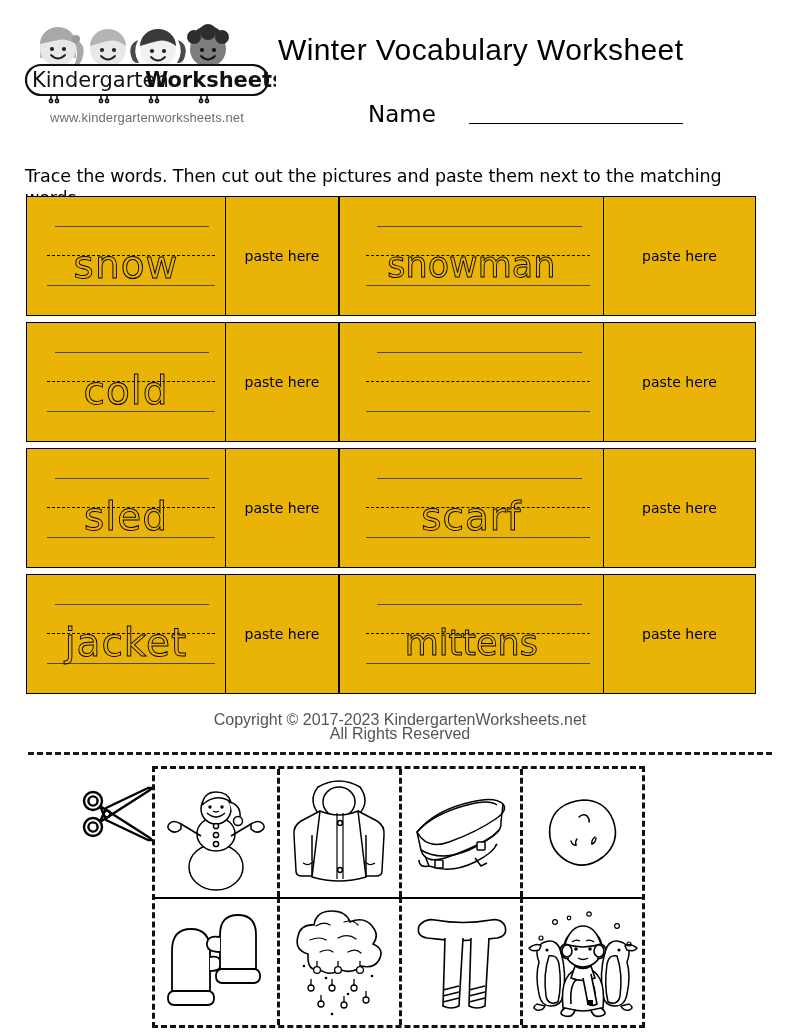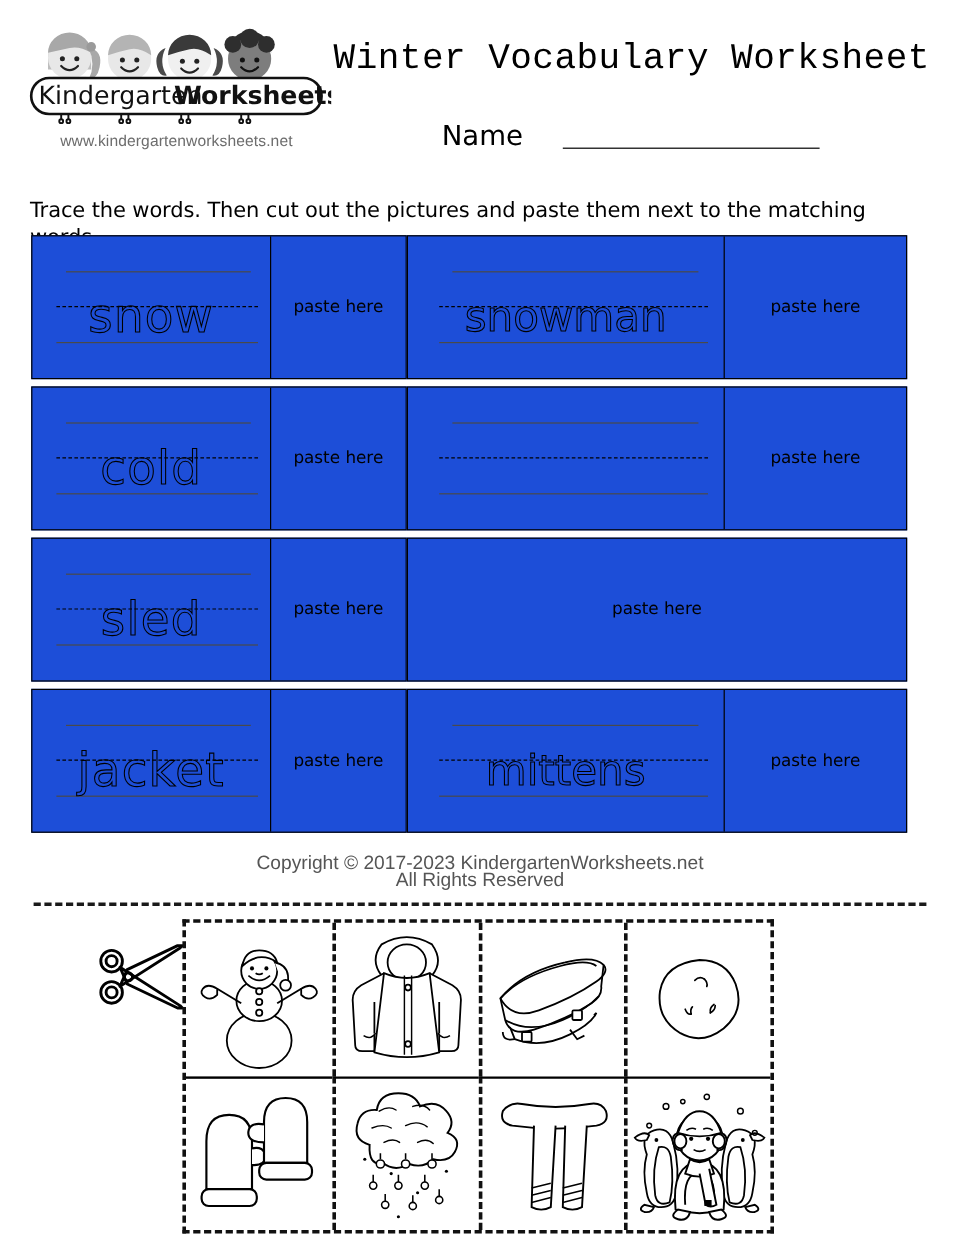--- a/index.html
+++ b/index.html
@@ -14,21 +14,21 @@
   .logo-wrap{position:absolute;left:18px;top:8px;width:258px;height:100px;}
   .logo-svg{display:block;width:258px;height:100px;}
   .site-url{
     position:absolute;left:18px;top:110px;width:258px;text-align:center;
     font-size:13px;color:#6d6d6d;letter-spacing:.1px;
     font-family:"Liberation Sans",sans-serif;
   }
   .title{
     position:absolute;left:278px;top:33px;width:500px;
     font-size:30px;line-height:34px;color:#000;letter-spacing:.4px;
-    font-family:Liberation Mono, monospace;font-weight:400;
+    font-family:Liberation Sans, sans-serif;font-weight:400;
   }
   .name-row{
     position:absolute;left:278px;top:102px;width:495px;
     display:flex;align-items:flex-end;justify-content:center;gap:33px;
   }
   .name-label{font-size:23px;font-family:"DejaVu Sans",sans-serif;line-height:25px;}
   .name-line{
     display:inline-block;width:214px;height:1px;background:#000;
     margin-bottom:3px;
   }
@@ -38,21 +38,21 @@
     position:absolute;left:25px;top:165px;width:750px;
     font-size:17.5px;line-height:22px;letter-spacing:-0.1px;
     font-family:"DejaVu Sans",sans-serif;
   }
 
   
   .word-grid{position:absolute;left:26px;top:196px;width:730px;}
   .word-row{display:flex;justify-content:space-between;margin-bottom:6px;}
   .word-card{
     display:flex;border:1.6px solid #000;box-sizing:border-box;
-    height:120px;background:#1d4ed8;
+    height:120px;background:#eab308;
   }
   .word-card.left{width:327px;}
   .word-card.right{width:436px;}
   .trace-cell{
     position:relative;box-sizing:border-box;
     border-right:1.6px solid #000;
   }
   .word-card.left .trace-cell{width:199px;}
   .word-card.right .trace-cell{width:264px;}
   .paste-cell{
@@ -233,20 +233,26 @@
     <div class="word-card left">
       <div class="trace-cell">
         <div class="guide guide-top"></div>
         <div class="guide guide-mid"></div>
         <div class="guide guide-base"></div>
         <div class="trace-word">sled</div>
       </div>
       <div class="paste-cell">paste here</div>
     </div>
     <div class="word-card right">
+      <div class="trace-cell">
+        <div class="guide guide-top"></div>
+        <div class="guide guide-mid"></div>
+        <div class="guide guide-base"></div>
+        <div class="trace-word">scarf</div>
+      </div>
       <div class="paste-cell">paste here</div>
     </div>
   </div>
 
   <div class="word-row">
     <div class="word-card left">
       <div class="trace-cell">
         <div class="guide guide-top"></div>
         <div class="guide guide-mid"></div>
         <div class="guide guide-base"></div>

